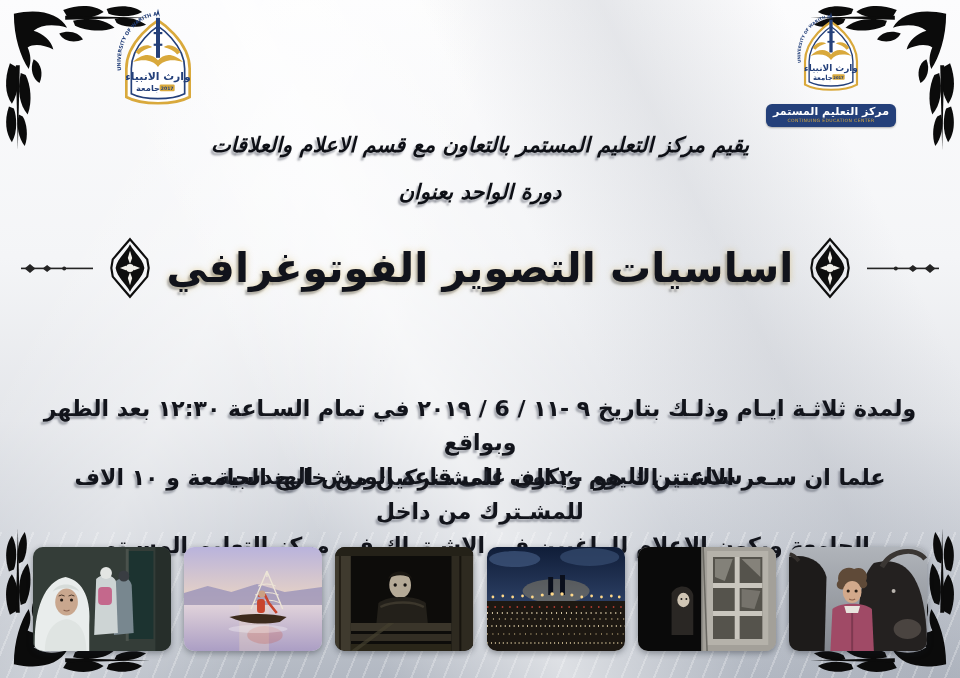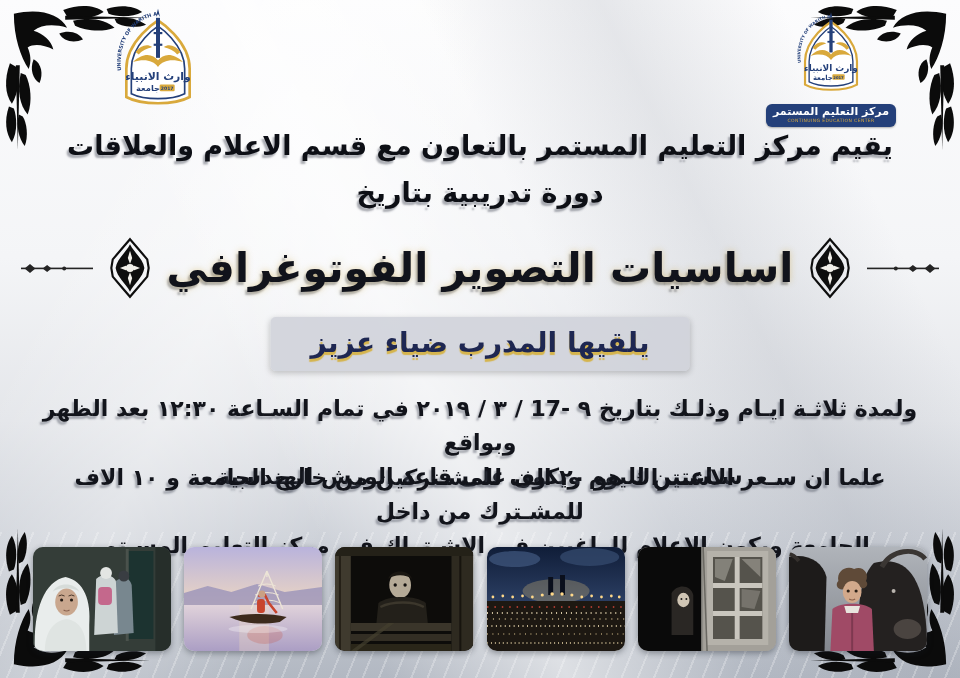--- a/index.html
+++ b/index.html
@@ -27,22 +27,22 @@
   .logo{position:absolute;display:flex;flex-direction:column;align-items:center;}
   .logo-left{left:108px;top:8px;width:100px;}
   .logo-right{left:780px;top:12px;width:102px;}
   .logo svg.emblem{display:block;}
   .banner{margin-top:-4px;background:#24407a;border-radius:6px;padding:2px 7px 3px;text-align:center;
     box-shadow:0 1px 2px rgba(0,0,0,.3);}
   .banner-ar{color:#ffffff;font-size:11px;font-weight:bold;line-height:12px;white-space:nowrap;}
   .banner-en{color:#d9a93c;font-size:4.5px;letter-spacing:.4px;line-height:6px;white-space:nowrap;}
 
   .h-block{position:absolute;left:30px;right:30px;top:122px;text-align:center;direction:rtl;}
-  .h-line{font-size:27px;font-weight:bold;color:#0d0f15;line-height:47px;
-    text-shadow:-2px 3px 2px rgba(70,75,88,.45);}
+  .h-line{font-size:21px;font-weight:bold;color:#0d0f15;line-height:47px;
+    text-shadow:-2px 3px 2px rgba(70,75,88,.45);font-style:italic;}
 
   .title-row{position:absolute;left:0;right:0;top:226px;height:84px;
     display:flex;align-items:center;justify-content:center;gap:14px;}
   .course-title{direction:rtl;font-size:41px;font-weight:bold;color:#11131b;white-space:nowrap;
     text-shadow:0 0 7px rgba(208,170,70,.45), -2px 3px 2px rgba(70,75,88,.40);}
   .medallion{width:46px;height:62px;flex:0 0 auto;}
   .medallion svg{width:100%;height:100%;display:block;}
   .tail{width:72px;height:15px;flex:0 0 auto;opacity:.9;}
   .tail svg{width:100%;height:100%;display:block;}
   .tail.left svg{transform:scaleX(-1);}
@@ -193,21 +193,21 @@
       <text x="71" y="97.3" text-anchor="middle" font-size="5.5" font-weight="bold" fill="#24407a">2017</text>
     </svg>
     <div class="banner">
       <div class="banner-ar">مركز التعليم المستمر</div>
       <div class="banner-en">CONTINUING EDUCATION CENTER</div>
     </div>
   </div>
 
   <div class="h-block">
     <div class="h-line">يقيم مركز التعليم المستمر بالتعاون مع قسم الاعلام والعلاقات</div>
-    <div class="h-line">دورة تدريبية بتاريخ</div>
+    <div class="h-line">دورة الواحد بعنوان</div>
   </div>
 
   <div class="title-row">
     <div class="tail left">
       <svg viewBox="0 0 80 16">
           <g fill="#0e0e0e">
         <rect x="0" y="7" width="80" height="1.8"></rect>
         <path d="M64,8 l6,-5 l6,5 l-6,5 Z"></path>
             <path d="M46,8 l5,-4 l5,4 l-5,4 Z"></path>
             <circle cx="32" cy="8" r="2.2"></circle>
@@ -246,26 +246,23 @@
           <g fill="#0e0e0e">
         <rect x="0" y="7" width="80" height="1.8"></rect>
         <path d="M64,8 l6,-5 l6,5 l-6,5 Z"></path>
             <path d="M46,8 l5,-4 l5,4 l-5,4 Z"></path>
             <circle cx="32" cy="8" r="2.2"></circle>
       </g>
         </svg>
     </div>
   </div>
 
-  <div class="badge">
-    <div class="badge-text">يلقيها المدرب ضياء عزيز</div>
-  </div>
 
   <div class="p-block p1">
-    <div class="p-line">ولمدة ثلاثـة ايـام وذلـك بتاريخ ٩ -17 / ٣ / ٢٠١٩ في تمام السـاعة ١٢:٣٠ بعد الظهر وبواقع</div>
+    <div class="p-line">ولمدة ثلاثـة ايـام وذلـك بتاريخ ٩ -١١ / 6 / ٢٠١٩ في تمام السـاعة ١٢:٣٠ بعد الظهر وبواقع</div>
     <div class="p-line">سـاعتين لليوم ويكون على قاعة الورش الهندسية</div>
   </div>
   <div class="p-block p2">
     <div class="p-line">علما ان سـعر الاشـتراك هو ٢٠ الف للمشـتركين من خارج الجامعة و ١٠ الاف للمشـترك من داخل</div>
     <div class="p-line">الجامعة ويكون الاعلام للراغبين في الاشـتراك في مركز التعليم المسـتمر</div>
   </div>
 
   <div class="photo-strip">
 
     <div class="photo">

